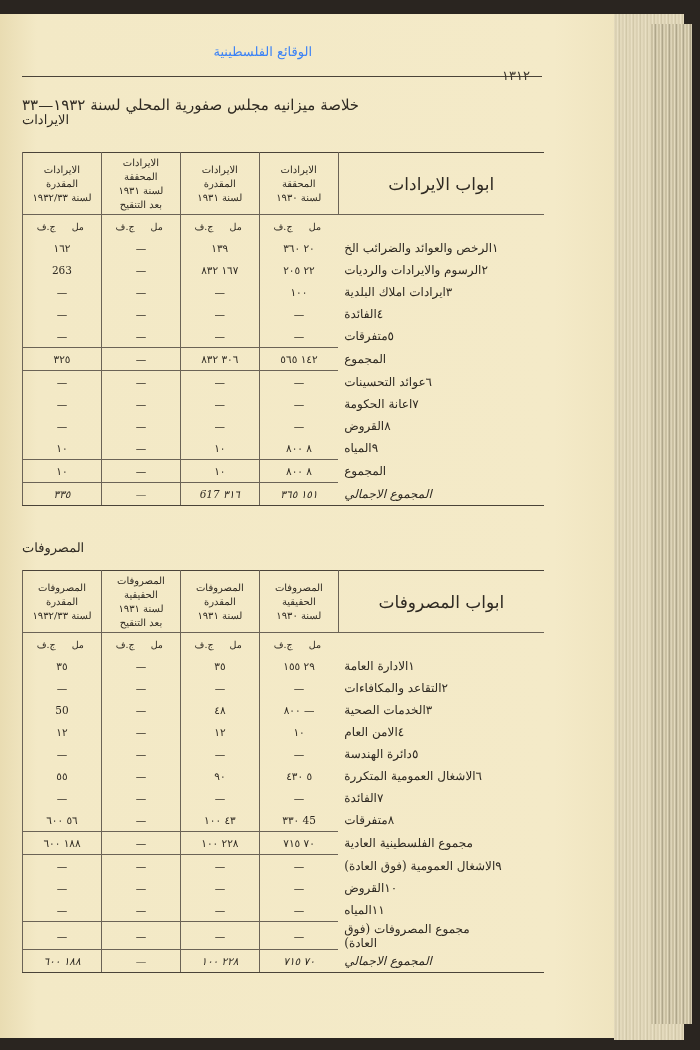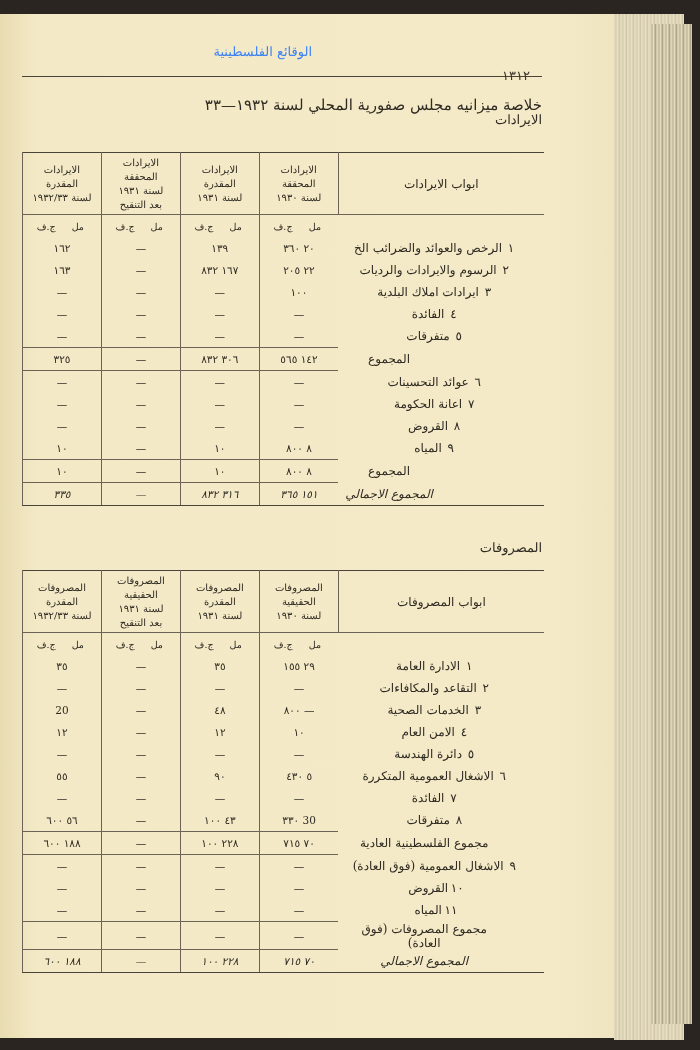--- a/index.html
+++ b/index.html
@@ -22,39 +22,39 @@
     position:absolute; left:650px; top:24px; width:42px; height:1000px;
     background: repeating-linear-gradient(90deg,#e8dfc3 0px,#bfb596 2px,#f0e7cc 4px,#9e9579 5px,#e4dbbf 7px);
   }
   .header {
     position:absolute; left:22px; top:36px; width:520px; height:40px;
     border-bottom:1.5px solid #4a4338;
     direction:rtl;
   }
   .header .pnum { position:absolute; right:12px; top:10px; font-size:13px; color:#3a342b;margin-top:22px; }
   .header .gazette { position:absolute; right:230px; top:8px; font-size:13px; color:#3b82f6; }
-  .title { position:absolute; left:22px; width:520px; text-align:right; direction:rtl; color:#2f2a22; }
+  .title { position:absolute; left:22px; width:520px; text-align:left; direction:rtl; color:#2f2a22; }
   .t1 { top:96px; font-size:15px; }
   .t2 { top:112px; font-size:13px; }
   .t3 { top:540px; font-size:13px; }
 
   table.fin {
     position:absolute; left:22px; width:522px;
     border-collapse:collapse; direction:rtl;
     color:#2f2a22; font-size:10.5px;
   }
   table.fin td, table.fin th { padding:0 6px; font-weight:normal; }
   table.fin th {
     border-left:1px solid #6b6356; border-bottom:1px solid #6b6356;
     text-align:center; vertical-align:middle; font-size:10px; line-height:14px;
   }
   table.fin thead tr:first-child th { border-top:1.5px solid #4a4338; }
-  table.fin th.label-h { font-size:12px; }
+  table.fin th.label-h { font-size:17px; }
   table.fin td.num { border-left:1px solid #6b6356; text-align:center; height:22px; }
-  table.fin td.label { text-align:center; height:22px; font-size:12px; padding-right:14px; }
+  table.fin td.label { text-align:left; height:22px; font-size:12px; padding-right:14px; }
   table.fin td.label .n { display:inline-block; width:18px; }
   table.fin tr.units td.num { font-size:9.5px; height:18px; }
   table.fin tr.units td.num span { display:inline-block; width:48%; }
   table.fin tr.rule td.num { border-top:1px solid #6b6356; }
   table.fin tr.total td.label { padding-right:110px; }
   table.fin tr.bottom td { border-bottom:1.5px solid #4a4338;font-style:italic; }
   .rev { top:152px; }
   .exp { top:570px; }
   col.c-label { width:206px; }
   col.c-num { width:79px; }
@@ -104,21 +104,21 @@
       <td class="num">٢٠ ٣٦٠</td>
         <td class="num">١٣٩</td>
         <td class="num">—</td>
         <td class="num">١٦٢</td>
     </tr>
     <tr>
       <td class="label"><span class="n">٢</span><span>الرسوم والايرادات والرديات</span></td>
       <td class="num">٢٢ ٢٠٥</td>
         <td class="num">١٦٧ ٨٣٢</td>
         <td class="num">—</td>
-        <td class="num">١٦٣</td>
+        <td class="num">263</td>
     </tr>
     <tr>
       <td class="label"><span class="n">٣</span><span>ايرادات املاك البلدية</span></td>
       <td class="num">١٠٠</td>
         <td class="num">—</td>
         <td class="num">—</td>
         <td class="num">—</td>
     </tr>
     <tr>
       <td class="label"><span class="n">٤</span><span>الفائدة</span></td>
@@ -172,21 +172,21 @@
     <tr class="rule total">
       <td class="label">المجموع</td>
       <td class="num">٨ ٨٠٠</td>
         <td class="num">١٠</td>
         <td class="num">—</td>
         <td class="num">١٠</td>
     </tr>
     <tr class="rule total bottom">
       <td class="label">المجموع الاجمالي</td>
       <td class="num">١٥١ ٣٦٥</td>
-        <td class="num">٣١٦ ٨٣٢</td>
+        <td class="num">٣١٦ 617</td>
         <td class="num">—</td>
         <td class="num">٣٣٥</td>
     </tr>
   </tbody>
 </table>
 
 <div class="title t3">المصروفات</div>
 
 <table class="fin exp">
   <colgroup>
@@ -225,21 +225,21 @@
       <td class="num">—</td>
         <td class="num">—</td>
         <td class="num">—</td>
         <td class="num">—</td>
     </tr>
     <tr>
       <td class="label"><span class="n">٣</span><span>الخدمات الصحية</span></td>
       <td class="num">— ٨٠٠</td>
         <td class="num">٤٨</td>
         <td class="num">—</td>
-        <td class="num">20</td>
+        <td class="num">50</td>
     </tr>
     <tr>
       <td class="label"><span class="n">٤</span><span>الامن العام</span></td>
       <td class="num">١٠</td>
         <td class="num">١٢</td>
         <td class="num">—</td>
         <td class="num">١٢</td>
     </tr>
     <tr>
       <td class="label"><span class="n">٥</span><span>دائرة الهندسة</span></td>
@@ -257,21 +257,21 @@
     </tr>
     <tr>
       <td class="label"><span class="n">٧</span><span>الفائدة</span></td>
       <td class="num">—</td>
         <td class="num">—</td>
         <td class="num">—</td>
         <td class="num">—</td>
     </tr>
     <tr>
       <td class="label"><span class="n">٨</span><span>متفرقات</span></td>
-      <td class="num">30 ٣٣٠</td>
+      <td class="num">45 ٣٣٠</td>
         <td class="num">٤٣ ١٠٠</td>
         <td class="num">—</td>
         <td class="num">٥٦ ٦٠٠</td>
     </tr>
     <tr class="rule">
       <td class="label" style="padding-right:40px">مجموع الفلسطينية العادية</td>
       <td class="num">٧٠ ٧١٥</td>
         <td class="num">٢٢٨ ١٠٠</td>
         <td class="num">—</td>
         <td class="num">١٨٨ ٦٠٠</td>

